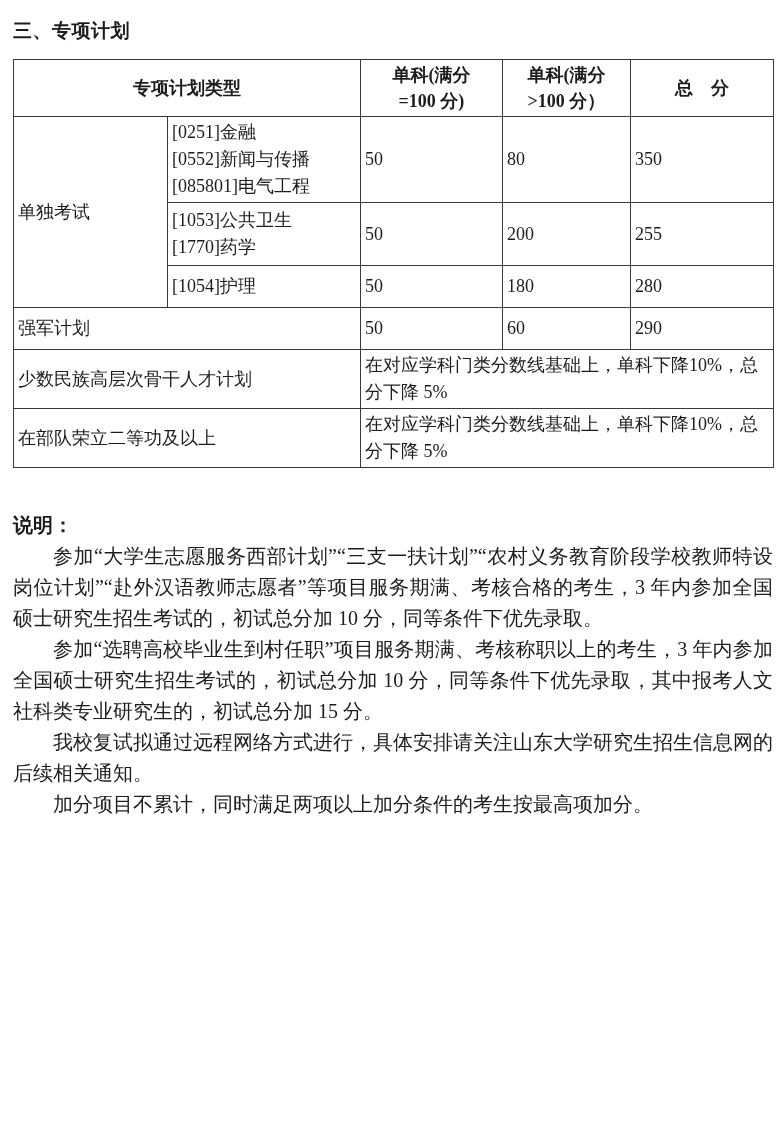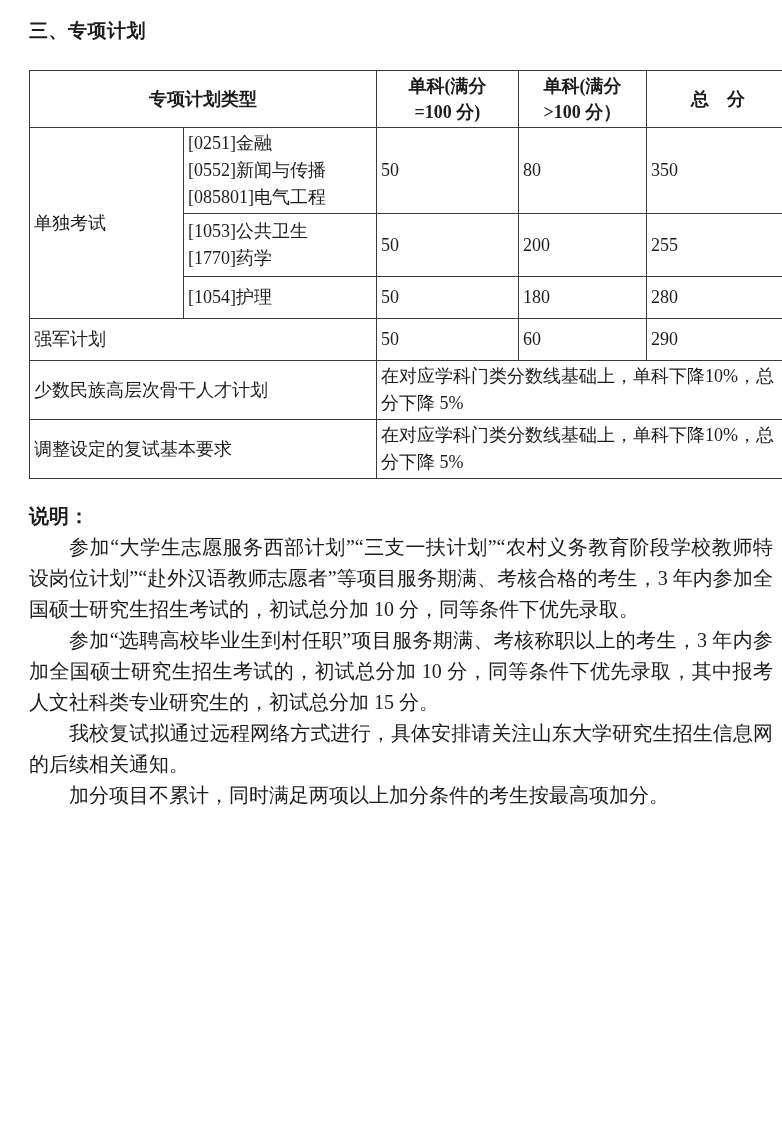--- a/index.html
+++ b/index.html
@@ -8,35 +8,35 @@
     background: #ffffff;
   }
   body {
     width: 782px;
     height: 1141px;
     overflow: hidden;
     font-family: "Liberation Serif", "DejaVu Serif", serif;
     color: #1c1c1c;
   }
   .page {
-    padding: 20px 9px 0 29px;
+    padding: 20px 9px 0 13px;
     box-sizing: border-box;
   }
   .section-title {
     font-size: 19px;
     font-weight: bold;
     line-height: 22px;
     margin: 0;
     letter-spacing: 0.5px;
   }
   table.score-table {
     border-collapse: collapse;
     table-layout: fixed;
     width: 760px;
-    margin-top: 28px;
+    margin-top: 17px;
   }
   table.score-table th,
   table.score-table td {
     border: 1.5px solid #3a3a3a;
     font-size: 18px;
     font-weight: normal;
     vertical-align: middle;
     padding: 2px 4px;
     box-sizing: border-box;
     line-height: 27px;
@@ -55,21 +55,21 @@
   tr.row-sub1     { height: 82px; }
   tr.row-sub2     { height: 63px; }
   tr.row-sub3     { height: 42px; }
   tr.row-military { height: 42px; }
   tr.row-minority { height: 57px; }
   tr.row-veteran  { height: 57px; }
   .notes-heading {
     font-size: 20px;
     font-weight: bold;
     line-height: 31px;
-    margin: 22px 0 0 0;
+    margin: 42px 0 0 0;
   }
   .note-para {
     font-size: 20px;
     line-height: 31px;
     margin: 0;
     text-indent: 2em;
     text-align: justify;
     letter-spacing: 0;
   }
 </style>
@@ -129,21 +129,21 @@
         <td class="cell-center">60</td>
         <td class="cell-center">290</td>
       </tr>
 
       <tr class="row-minority">
         <td colspan="2" class="cell-left">少数民族高层次骨干人才计划</td>
         <td colspan="3" class="cell-policy">在对应学科门类分数线基础上，单科下降10%，总分下降 5%</td>
       </tr>
 
       <tr class="row-veteran">
-        <td colspan="2" class="cell-left">调整设定的复试基本要求</td>
+        <td colspan="2" class="cell-left">在部队荣立二等功及以上</td>
         <td colspan="3" class="cell-policy">在对应学科门类分数线基础上，单科下降10%，总分下降 5%</td>
       </tr>
     </tbody>
   </table>
 
   <h2 class="notes-heading">说明：</h2>
 
   <p class="note-para">参加“大学生志愿服务西部计划”“三支一扶计划”“农村义务教育阶段学校教师特设岗位计划”“赴外汉语教师志愿者”等项目服务期满、考核合格的考生，3 年内参加全国硕士研究生招生考试的，初试总分加 10 分，同等条件下优先录取。</p>
   <p class="note-para">参加“选聘高校毕业生到村任职”项目服务期满、考核称职以上的考生，3 年内参加全国硕士研究生招生考试的，初试总分加 10 分，同等条件下优先录取，其中报考人文社科类专业研究生的，初试总分加 15 分。</p>
   <p class="note-para">我校复试拟通过远程网络方式进行，具体安排请关注山东大学研究生招生信息网的后续相关通知。</p>

